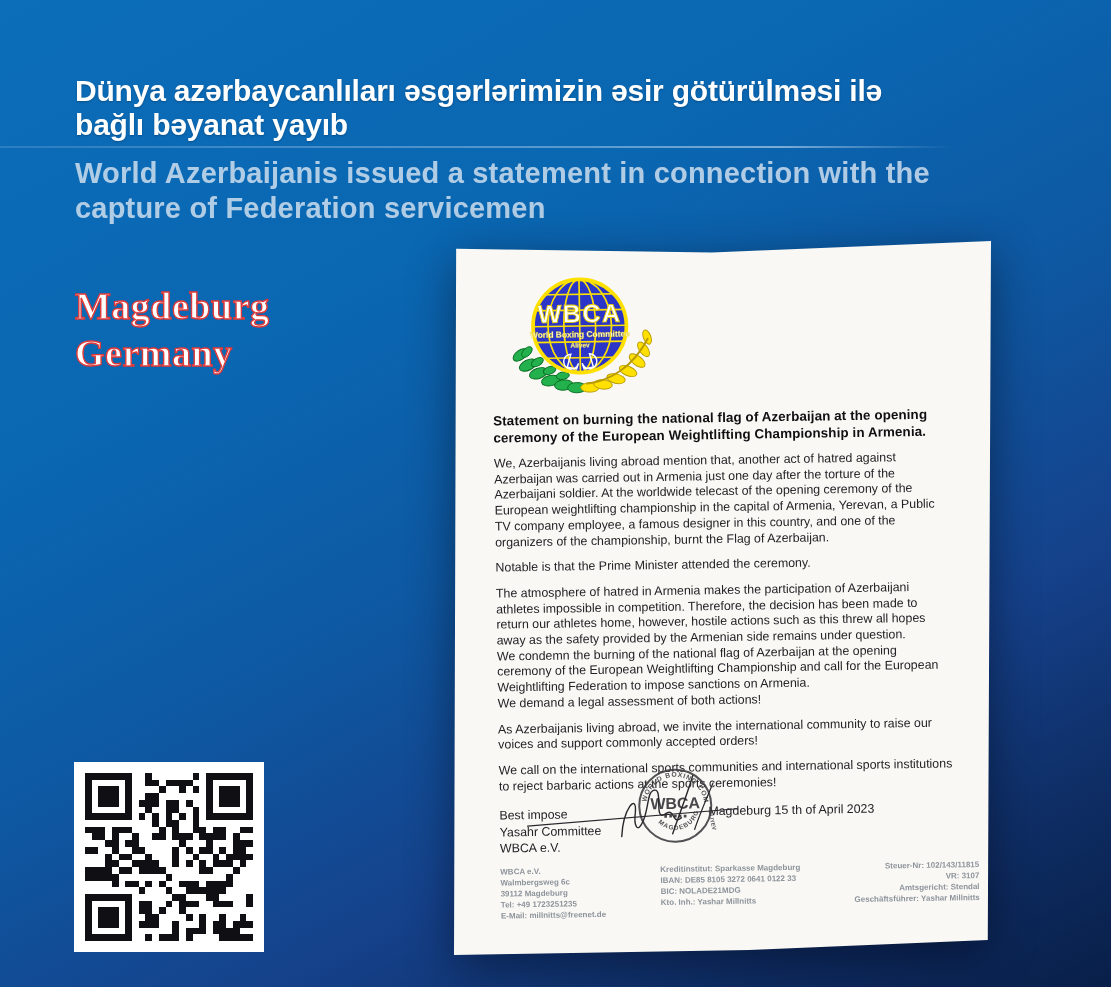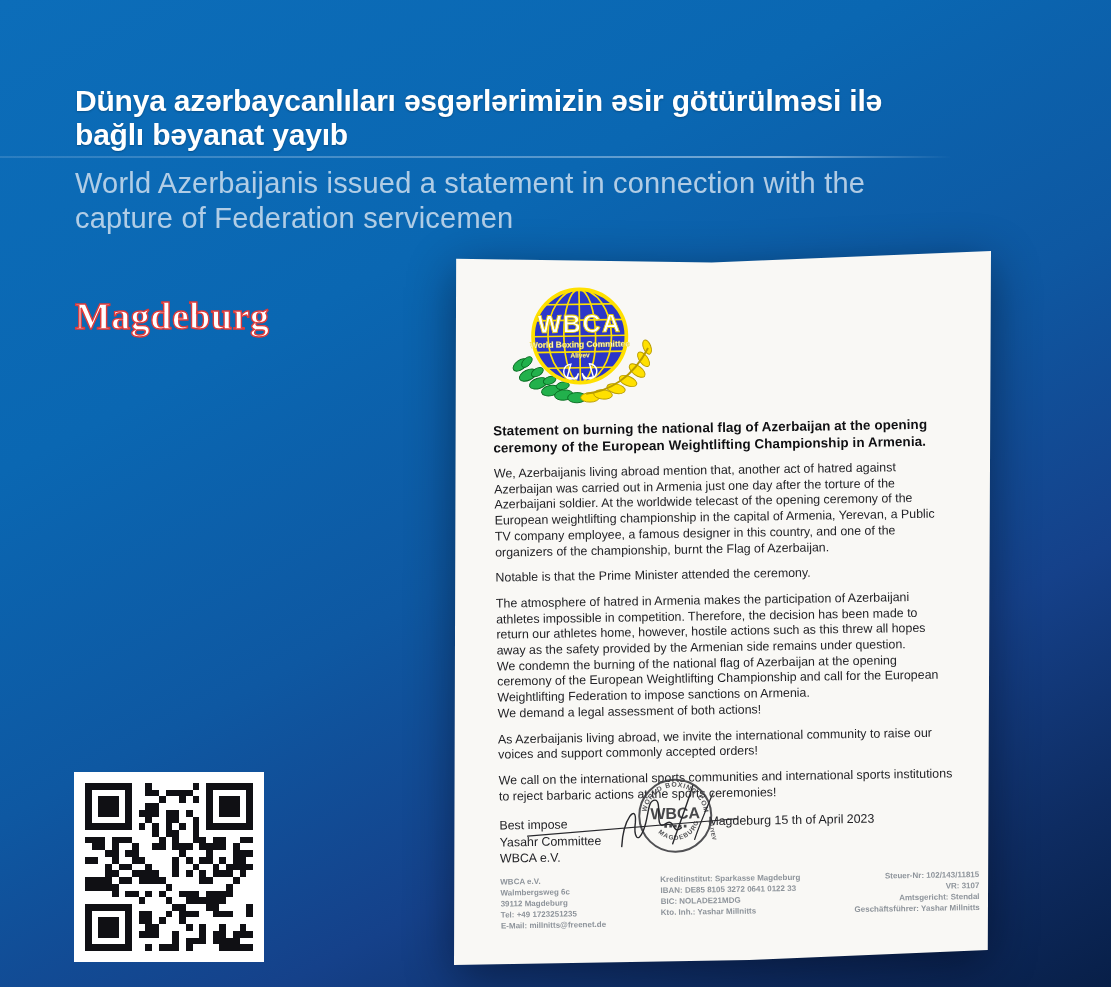--- a/index.html
+++ b/index.html
@@ -1,36 +1,36 @@
 <!DOCTYPE html>
 <html><head>
 <meta charset="utf-8">
 <style>
   html,body{margin:0;padding:0;}
   body{
     width:1111px;height:987px;position:relative;overflow:hidden;
     font-family:"Liberation Sans",sans-serif;
     background:linear-gradient(152deg,#0c6db9 0%,#0a67b2 30%,#0e58a2 52%,#15418a 72%,#0e2c62 88%,#081f48 100%);
   }
-  .canvas{position:absolute;inset:0;margin-top:10px;}
+  .canvas{position:absolute;inset:0;}
 
   
   .title{
     position:absolute;left:75px;top:74px;
     color:#ffffff;font-weight:700;font-size:30px;line-height:34px;
     letter-spacing:-0.2px;white-space:nowrap;
     text-shadow:0 1px 2px rgba(0,0,0,0.25);
   }
   .divider{
     position:absolute;left:0;top:146px;width:952px;height:2px;
     background:linear-gradient(to right,rgba(185,210,238,0.18) 0%,rgba(205,225,245,0.42) 62%,rgba(215,232,248,0.55) 82%,rgba(215,232,248,0) 100%);
   }
   .subtitle{
     position:absolute;left:75px;top:156px;
-    color:rgba(214,227,240,0.82);font-weight:400;font-size:29px;line-height:35px;
+    color:rgba(214,227,240,0.82);font-weight:700;font-size:29px;line-height:35px;
     white-space:nowrap;letter-spacing:0.2px;
   }
 
   
   .country{
     position:absolute;left:75px;top:283px;
     font-family:"Liberation Serif",serif;font-weight:700;
     font-size:38px;line-height:47px;color:#ffffff;
     -webkit-text-stroke:1.4px #df3a3a;
     text-shadow:0 0 1px #df3a3a;
@@ -88,20 +88,21 @@
     <div>bağlı bəyanat yayıb</div>
   </div>
   <div class="divider"></div>
   <div class="subtitle">
     <div>World Azerbaijanis issued a statement in connection with the</div>
     <div>capture of Federation servicemen</div>
   </div>
 
   <div class="country">
     <div>Magdeburg</div>
+    <div>Germany</div>
   </div>
 
   <div class="paper-wrap">
     <div class="paper">
       <div class="letter">
 
         <div class="logo-box">
           <svg viewBox="0 0 180 140" width="168" height="132">
             <defs>
               <clipPath id="globeclip">

